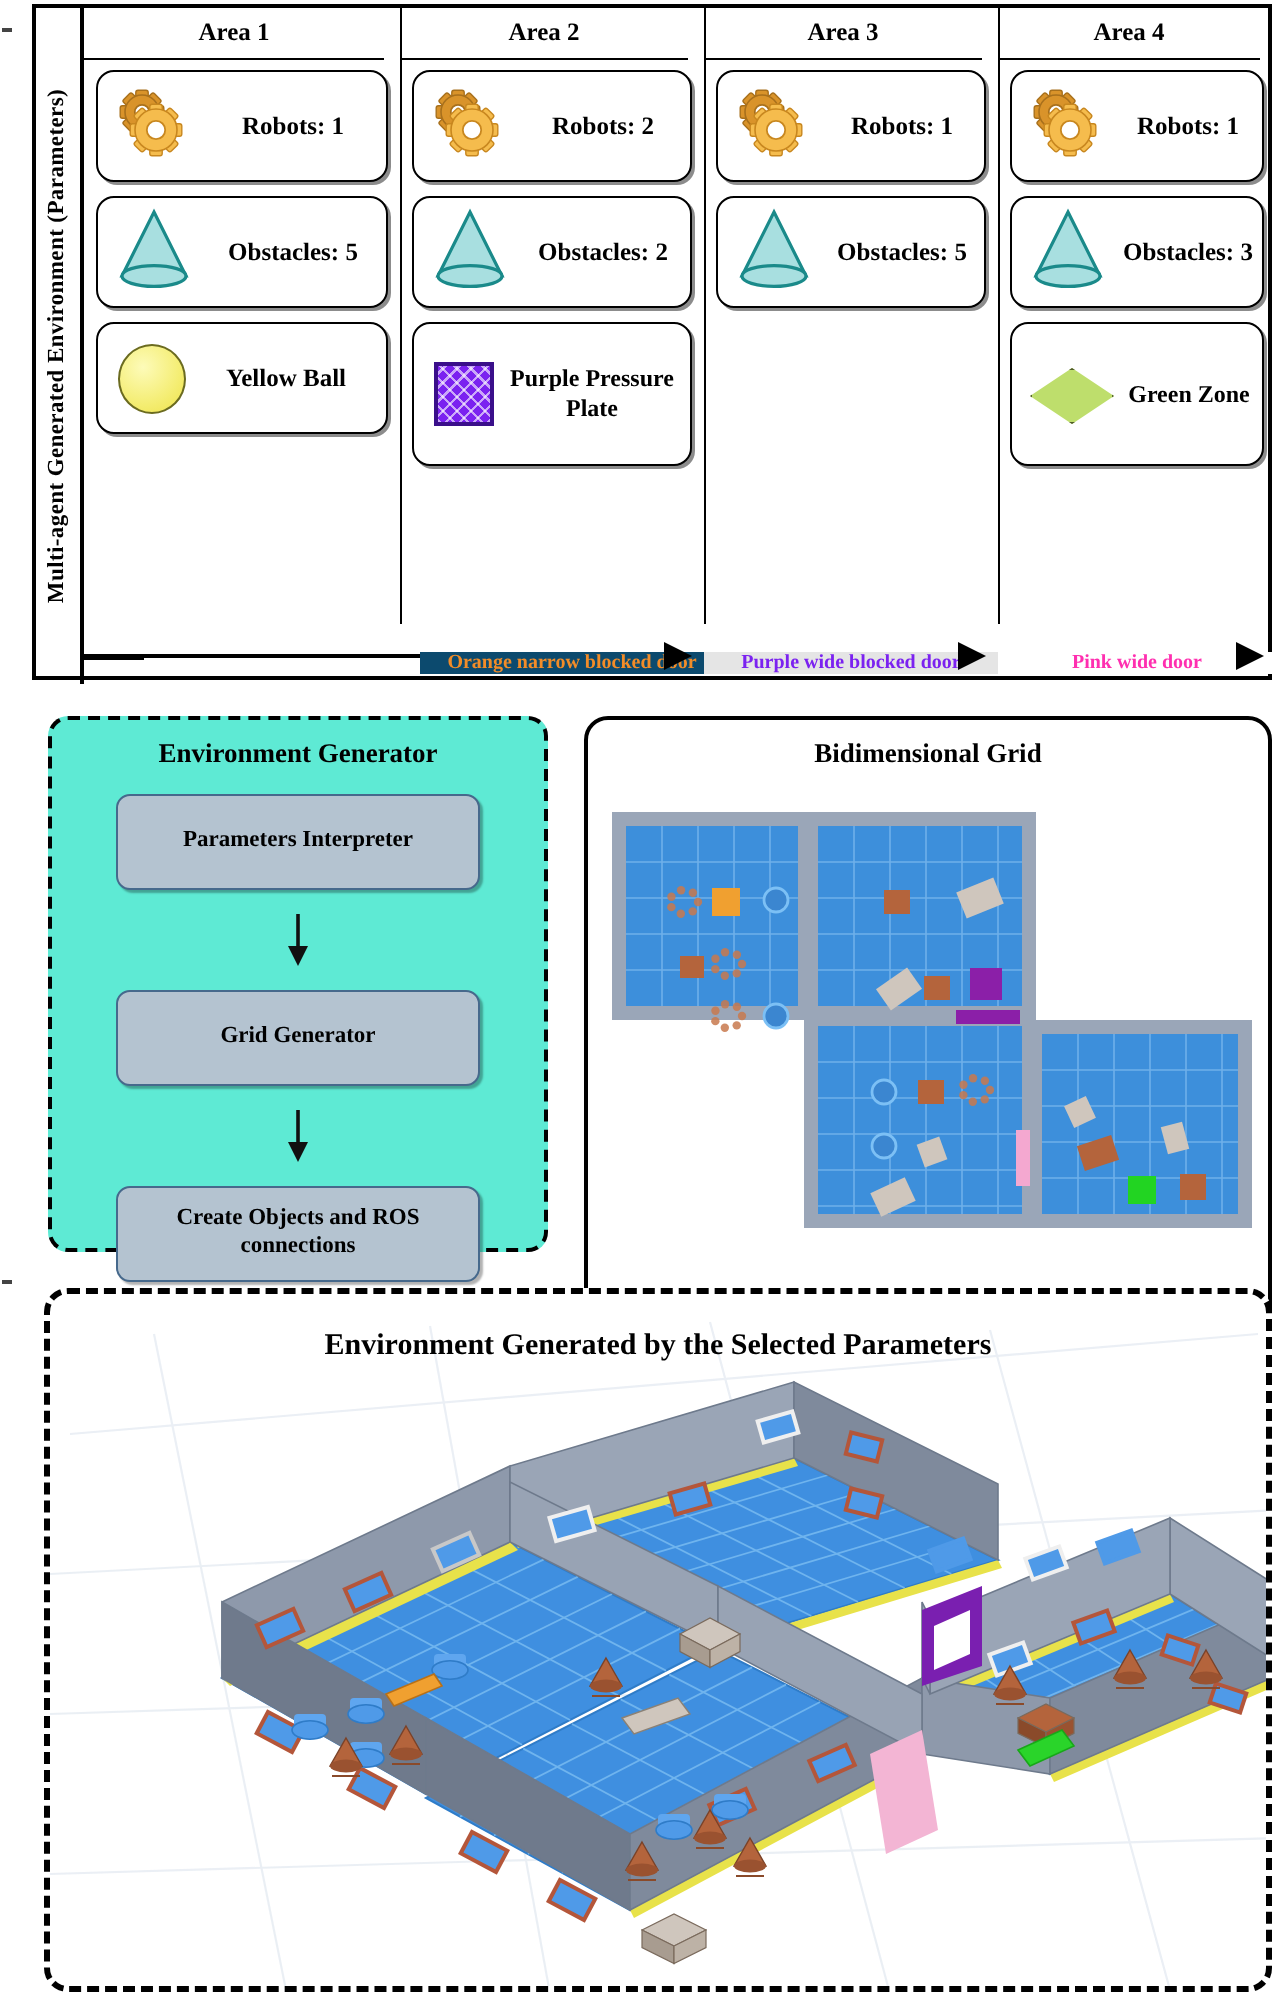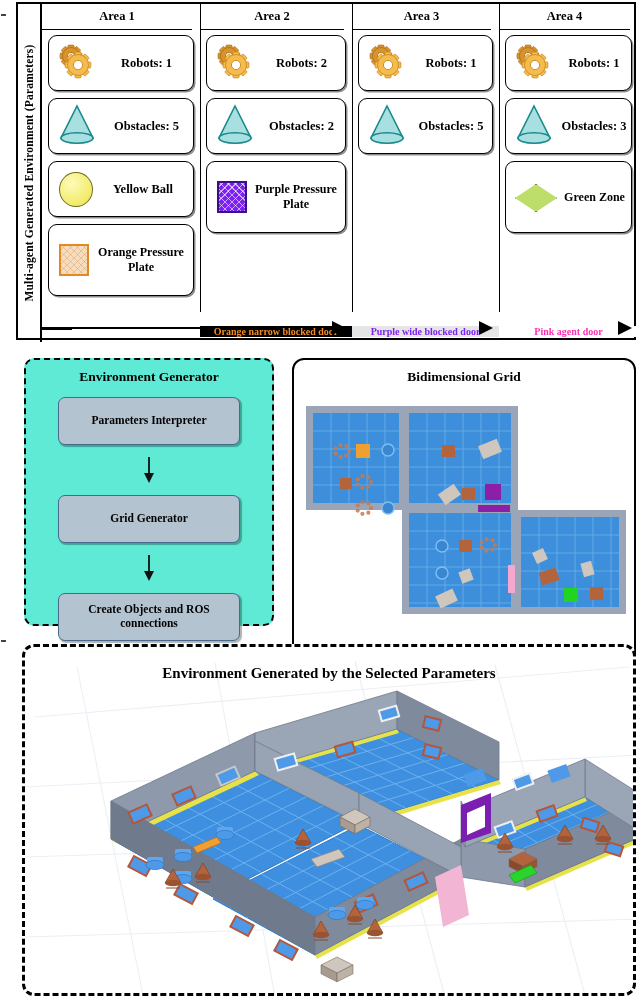--- a/index.html
+++ b/index.html
@@ -154,26 +154,20 @@
                   </svg></div>
               </div>
               <div class="card-txt">Obstacles: 5</div>
             </div>
             <div class="card card-1line">
               <div class="card-ico">
                 <div class="ball"></div>
               </div>
               <div class="card-txt">Yellow Ball</div>
             </div>
-            <div class="card card-3line">
-              <div class="card-ico">
-                <div class="plate orange"></div>
-              </div>
-              <div class="card-txt multi">Orange Pressure Plate</div>
-            </div>
           </div>
         </div>
         <div class="col" style="left: 158px; width: 152px;">
           <div class="col-head">Area 2</div>
           <div class="col-body">
             <div class="card card-1line">
               <div class="card-ico">
                 <div class="gear-wrap">
                   <svg width="46" height="44" viewBox="0 0 46 44">
                     <g>
@@ -324,25 +318,25 @@
               </div>
               <div class="card-txt multi">Green Zone</div>
             </div>
           </div>
         </div>
         <div class="col-sep" style="left: 457px;"></div>
       </div>
 
     <div id="door-strip">
       <div id="strip-base"></div>
-    <div class="door-lbl" style="left: 158px; width: 152px; color: rgb(242, 140, 40); background: #000000;">Orange narrow blocked door</div>
+    <div class="door-lbl" style="left: 168px; width: 152px; color: rgb(242, 140, 40); background: #0c4a6e;">Orange narrow blocked door</div>
         <div class="door-arrow" style="left: 290px;"></div>
         <div class="door-lbl" style="left: 310px; width: 147px; color: rgb(123, 34, 240); background: #e5e5e5;">Purple wide blocked door</div>
         <div class="door-arrow" style="left: 437px;"></div>
-        <div class="door-lbl" style="left: 457px; width: 139px; color: rgb(255, 47, 176); background: rgb(255, 255, 255);">Pink agent door</div>
+        <div class="door-lbl" style="left: 457px; width: 139px; color: rgb(255, 47, 176); background: rgb(255, 255, 255);">Pink wide door</div>
         <div class="door-arrow" style="left: 576px;"></div>
         <div class="door-leg" style="left: 0px; width: 30px;"></div>
       </div>
   </div>
 </div>
 
 <div id="gen-panel">
   <div class="panel-title">Environment Generator</div>
   <div id="gen-flow" style="margin-top:8px;">
       <div class="flowbox">Parameters Interpreter</div>

